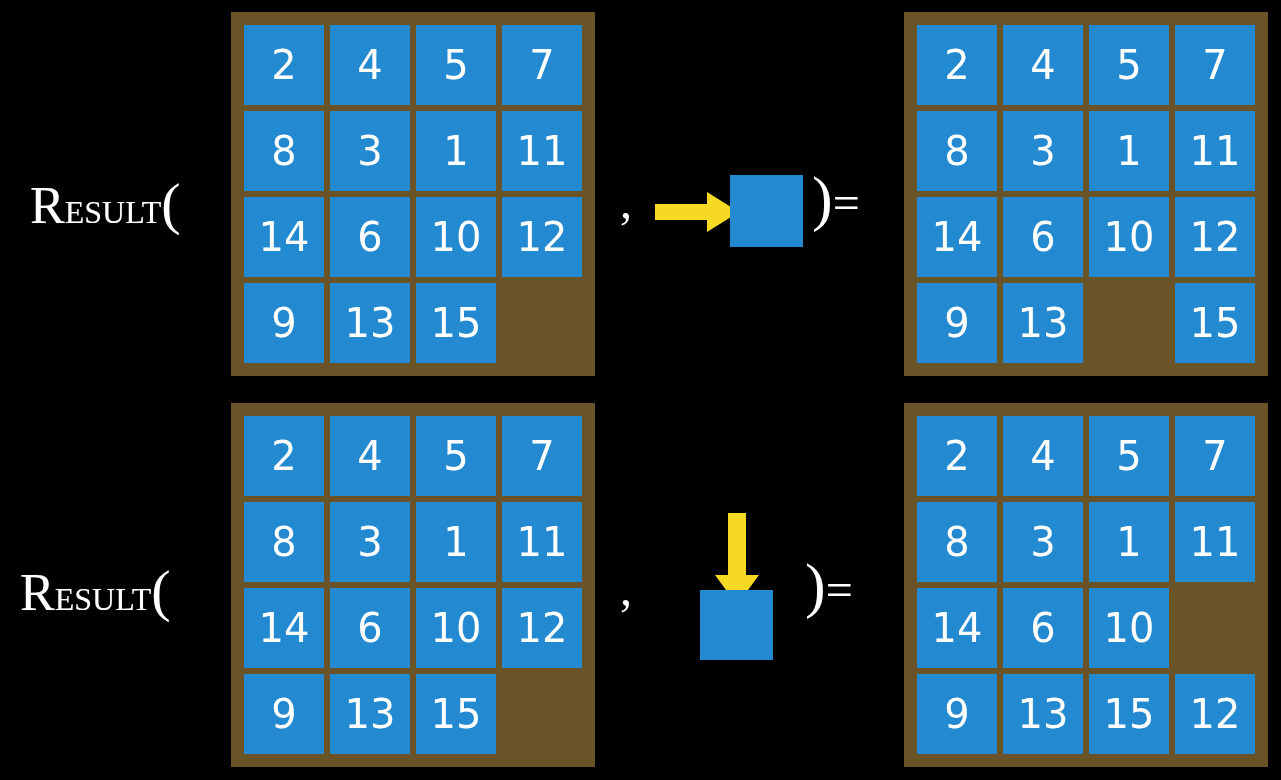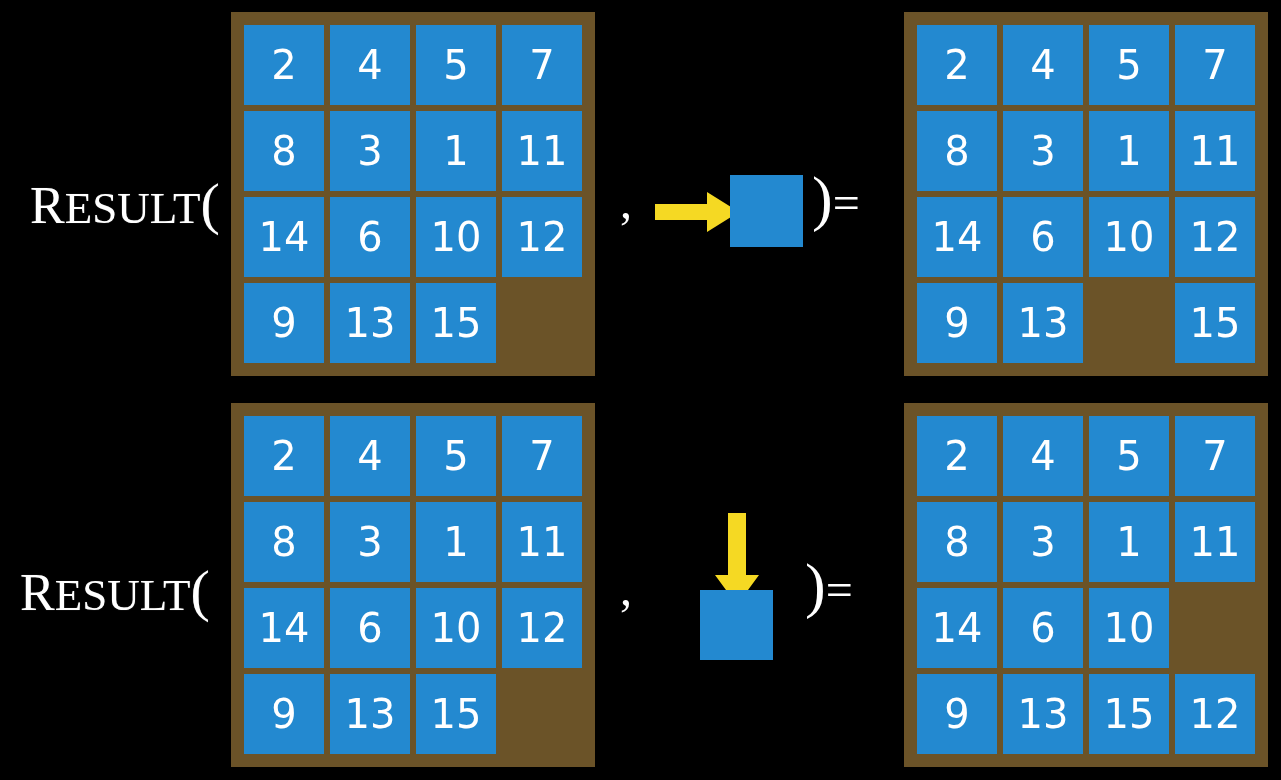--- a/index.html
+++ b/index.html
@@ -62,21 +62,21 @@
   
   .result-label {
     position: absolute;
     color: #ffffff;
     font-family: "Liberation Serif", serif;
     white-space: nowrap;
     user-select: none;
     text-shadow: 0 0 1px rgba(255,255,255,0.35);
   }
   .result-label .big   { font-size: 52px; }
-  .result-label .small { font-size: 45px; text-align: center; }
+  .result-label .small { font-size: 32px; text-align: center; }
   .result-label .paren { font-size: 58px; }
 
   #label-row1 { left: 30px; top: 170px; }
   #label-row2 { left: 20px; top: 557px; }
 
   
   .comma {
     position: absolute;
     color: #ffffff;
     font-family: "Liberation Serif", serif;

